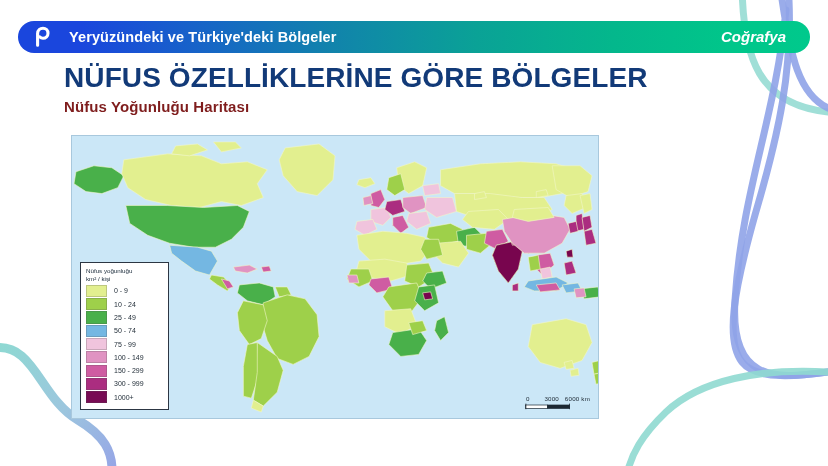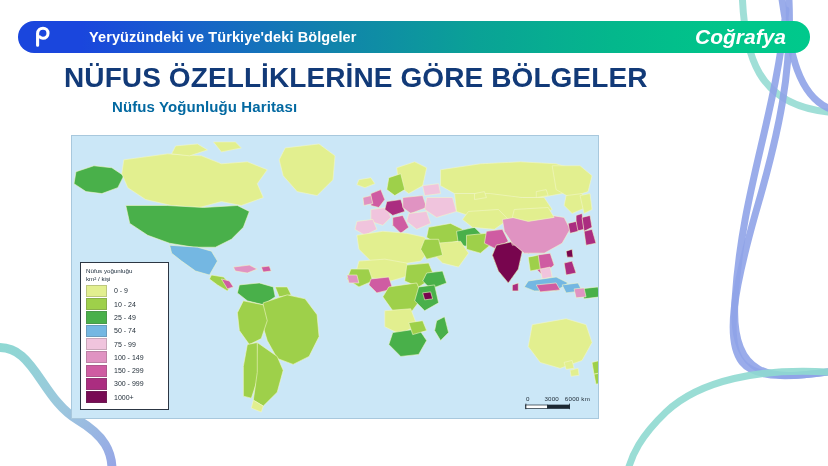--- a/index.html
+++ b/index.html
@@ -60,30 +60,29 @@
     position: absolute;
     left: 51px;
     top: 0;
     height: 40px;
     line-height: 32px;
     color: #ffffff;
     font-size: 14.5px;
     font-weight: bold;
     letter-spacing: 0.1px;
     white-space: nowrap;
-    margin-left: 20px;
   }
   #subject-badge {
     position: absolute;
     right: 24px;
     top: 0;
     height: 20px;
     line-height: 32px;
     color: #ffffff;
-    font-size: 21px;
+    font-size: 15px;
     font-style: italic;
     font-weight: bold;
     white-space: nowrap;
   }
 
   
   #main-title {
     position: absolute;
     left: 64px;
     top: 62px;
@@ -91,27 +90,26 @@
     font-size: 28px;
     font-weight: bold;
     letter-spacing: 0.1px;
     white-space: nowrap;
     z-index: 3;
   }
   #sub-title {
     position: absolute;
     left: 64px;
     top: 98px;
-    color: #0369a1;
+    color: #7f1d1d;
     font-size: 15px;
     font-weight: bold;
     letter-spacing: 0.1px;
     white-space: nowrap;
     z-index: 3;
-    margin-left: 48px;
   }
 
   
   #map-figure {
     position: absolute;
     left: 71px;
     top: 135px;
     width: 528px;
     height: 284px;
     background: #cbe7f7;

